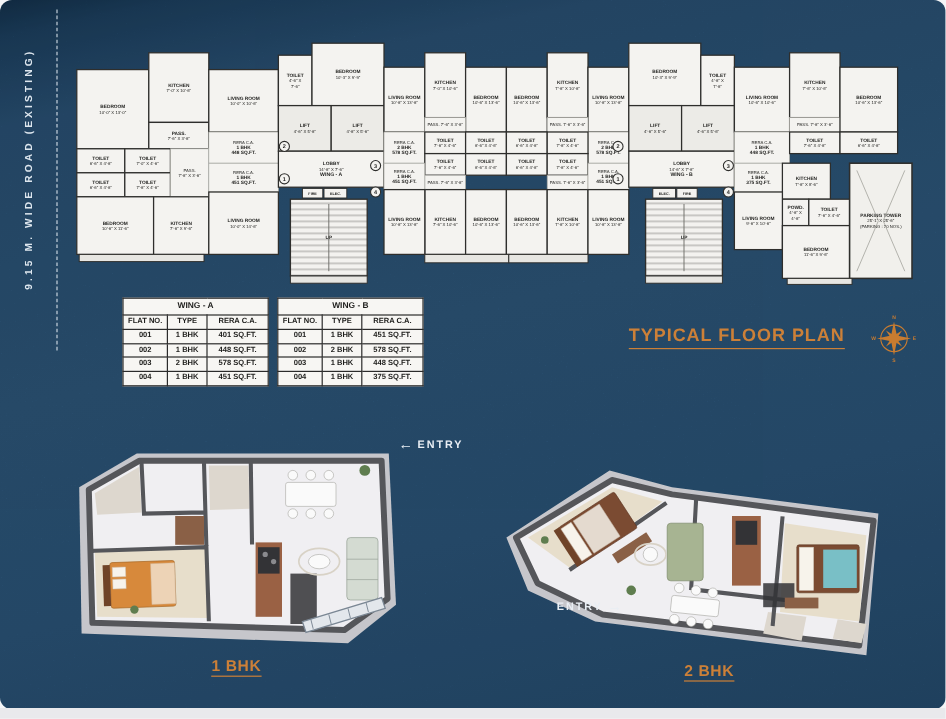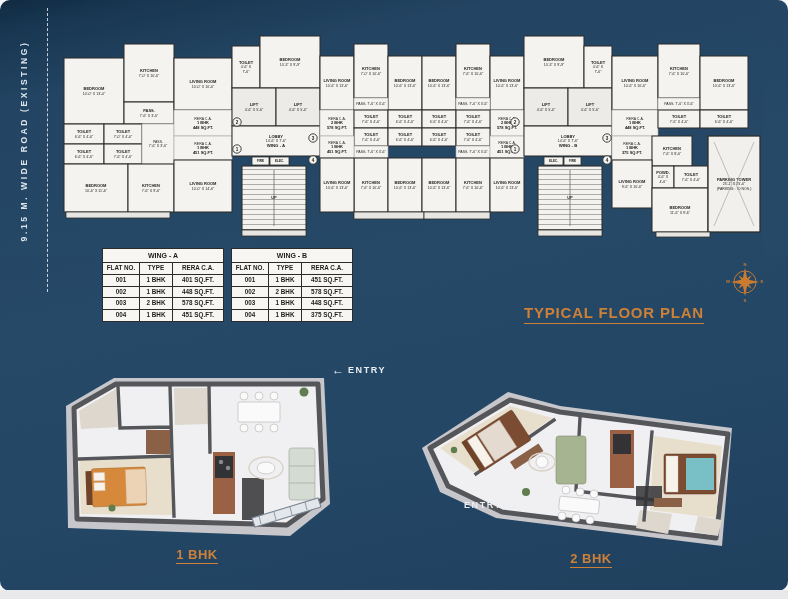--- a/index.html
+++ b/index.html
@@ -55,21 +55,21 @@
   }
   table.wing-table th.t-title{font-size:7px;font-weight:bold;padding:2.5px 3px;}
   table.wing-table td{font-weight:bold;}
   table.wing-table .c1{min-width:30px;}
   table.wing-table .c2{min-width:26px;}
   table.wing-table .c3{min-width:44px;}
 
   .plan-title{
     position:absolute;left:524px;top:271px;
     color:#cc8038;font-size:15px;font-weight:bold;letter-spacing:.8px;
-    border-bottom:1.6px solid #cc8038;padding-bottom:2px;margin-top:33px;
+    border-bottom:1.6px solid #cc8038;padding-bottom:2px;
   }
   .compass{position:absolute;left:724px;top:261px;width:42px;height:42px;}
   .cp-stroke{stroke:#c97c30;fill:none;stroke-width:.9;}
   .cp-fill{fill:#c97c30;}
   .cp-l{font-size:4px;font-weight:bold;fill:#c97c30;text-anchor:middle;}
 
   .entry{
     position:absolute;color:#e9eef4;font-size:9px;font-weight:bold;letter-spacing:1.6px;
     display:flex;align-items:center;gap:4px;
   }

